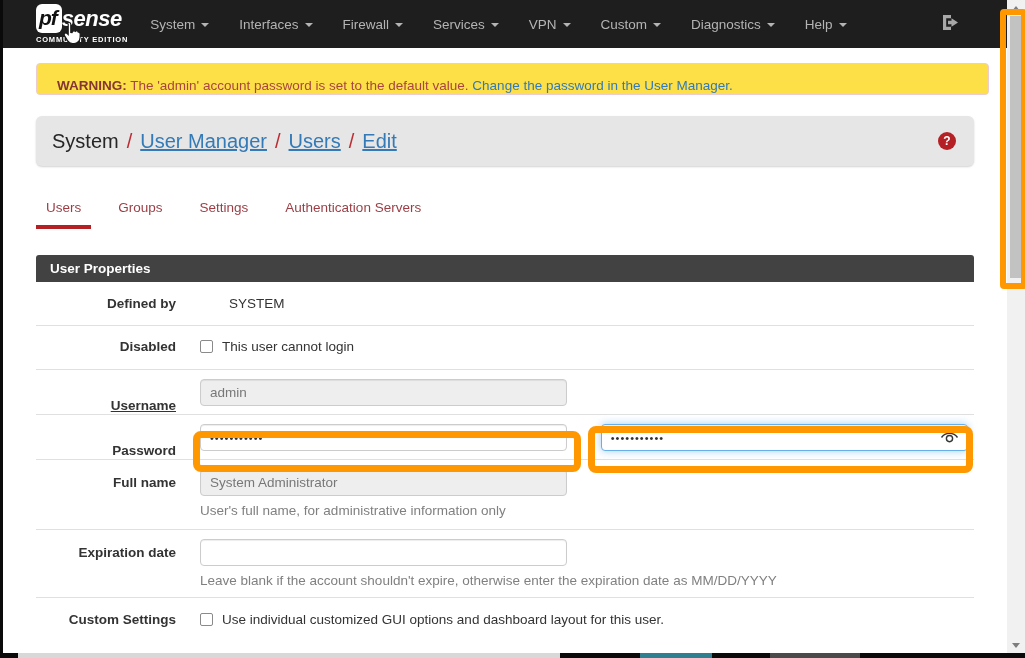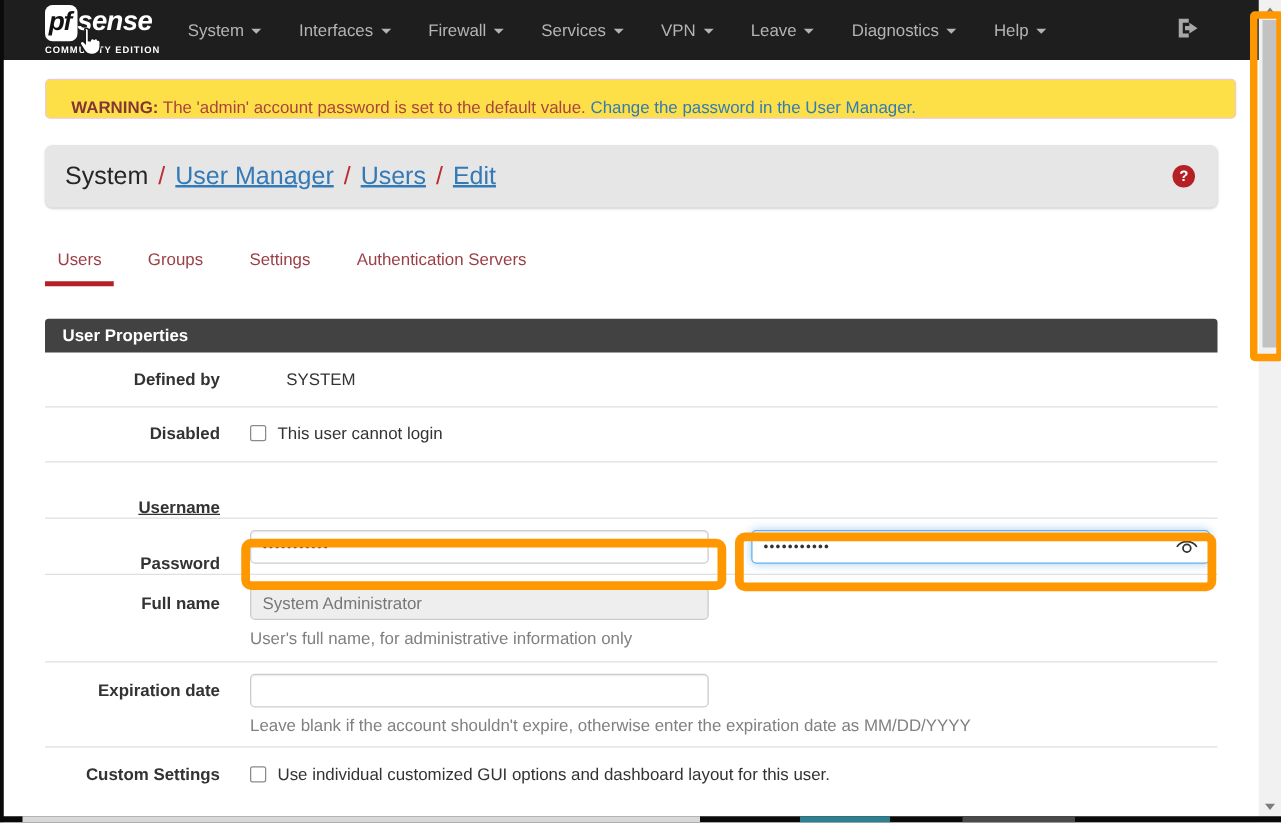--- a/index.html
+++ b/index.html
@@ -2,21 +2,21 @@
 <html><head>
 <meta charset="utf-8">
 <style>
   * { box-sizing: border-box; margin: 0; padding: 0; }
   body { font-family: "Liberation Sans", "DejaVu Sans", sans-serif; background:#555; }
   .screen { position: relative; width: 1025px; height: 658px; background:#fff; overflow: hidden; }
 
   
   .navbar { position: relative; height: 48px; background:#1e1e1e; display:flex; align-items:center; padding-left:36px; }
   .brand { display:flex; flex-direction:column; margin-right:22px; cursor:pointer; }
-  .brand-top { display:flex; }
+  .brand-top { display:flex; align-items:center; }
   .pf-box { background:#fff; color:#121212; font-weight:bold; font-style:italic; font-size:21px; line-height:1; padding:3px 5px 5px 3px; border-radius:6px; letter-spacing:-1px; }
   .sense { color:#fff; font-weight:bold; font-style:italic; font-size:22px; letter-spacing:-0.5px; margin-left:0; }
   .tagline { color:#fff; font-size:7.5px; font-weight:bold; letter-spacing:0.8px; margin-top:2px; }
   .nav-items { display:flex; align-items:center; gap:30px; }
   .nav-item { color:#b4b4b4; font-size:13.5px; cursor:pointer; white-space:nowrap; }
   .caret { display:inline-block; width:0; height:0; border-left:4px solid transparent; border-right:4px solid transparent; border-top:4px solid #b4b4b4; margin-left:6px; vertical-align:middle; }
   .logout { position:absolute; right:65px; top:14px; cursor:pointer; }
   .hand-cursor { position:absolute; left:62px; top:21px; z-index:60; pointer-events:none; }
 
   
@@ -86,21 +86,21 @@
         <span class="sense">sense</span>
       </div>
       <span class="tagline">COMMUNITY EDITION</span>
     </div>
     <div class="nav-items">
       <span class="nav-item"><span>System</span><span class="caret"></span></span>
       <span class="nav-item"><span>Interfaces</span><span class="caret"></span></span>
       <span class="nav-item"><span>Firewall</span><span class="caret"></span></span>
       <span class="nav-item"><span>Services</span><span class="caret"></span></span>
       <span class="nav-item"><span>VPN</span><span class="caret"></span></span>
-      <span class="nav-item"><span>Leave</span><span class="caret"></span></span>
+      <span class="nav-item"><span>Custom</span><span class="caret"></span></span>
       <span class="nav-item"><span>Diagnostics</span><span class="caret"></span></span>
       <span class="nav-item"><span>Help</span><span class="caret"></span></span>
     </div>
     <span class="logout">
       <svg width="19" height="17" viewBox="0 0 19 17" fill="#a8a8a8">
           <path d="M2 1h8v3.2H5.2v8.6H10V16H2z"></path>
           <path d="M10.5 4.2l6.5 4.3-6.5 4.3v-2.6H7V6.8h3.5z"></path>
         </svg>
     </span>
   </nav>
@@ -148,20 +148,23 @@
         <div class="col-ctrl">
             <div class="ckrow">
           <span class="checkbox"></span>
           <span>This user cannot login</span>
         </div>
           </div>
       </div>
 
       <div class="form-row r-input">
         <div class="col-label" style="text-decoration:underline;">Username</div>
+        <div class="col-ctrl">
+          <input class="txt disabled" type="text" value="admin" style="">
+        </div>
       </div>
 
       <div class="form-row r-input">
         <div class="col-label">Password</div>
         <div class="col-ctrl">
           <input class="txt pw" type="text" value="•••••••••••" style="">
           <span class="pw-wrap">
             <input class="txt pw focused" type="text" value="•••••••••••" style="">
             <span class="eye">
               <svg width="19" height="13" viewBox="0 0 19 13" fill="none" stroke="#333" stroke-width="1.4">

